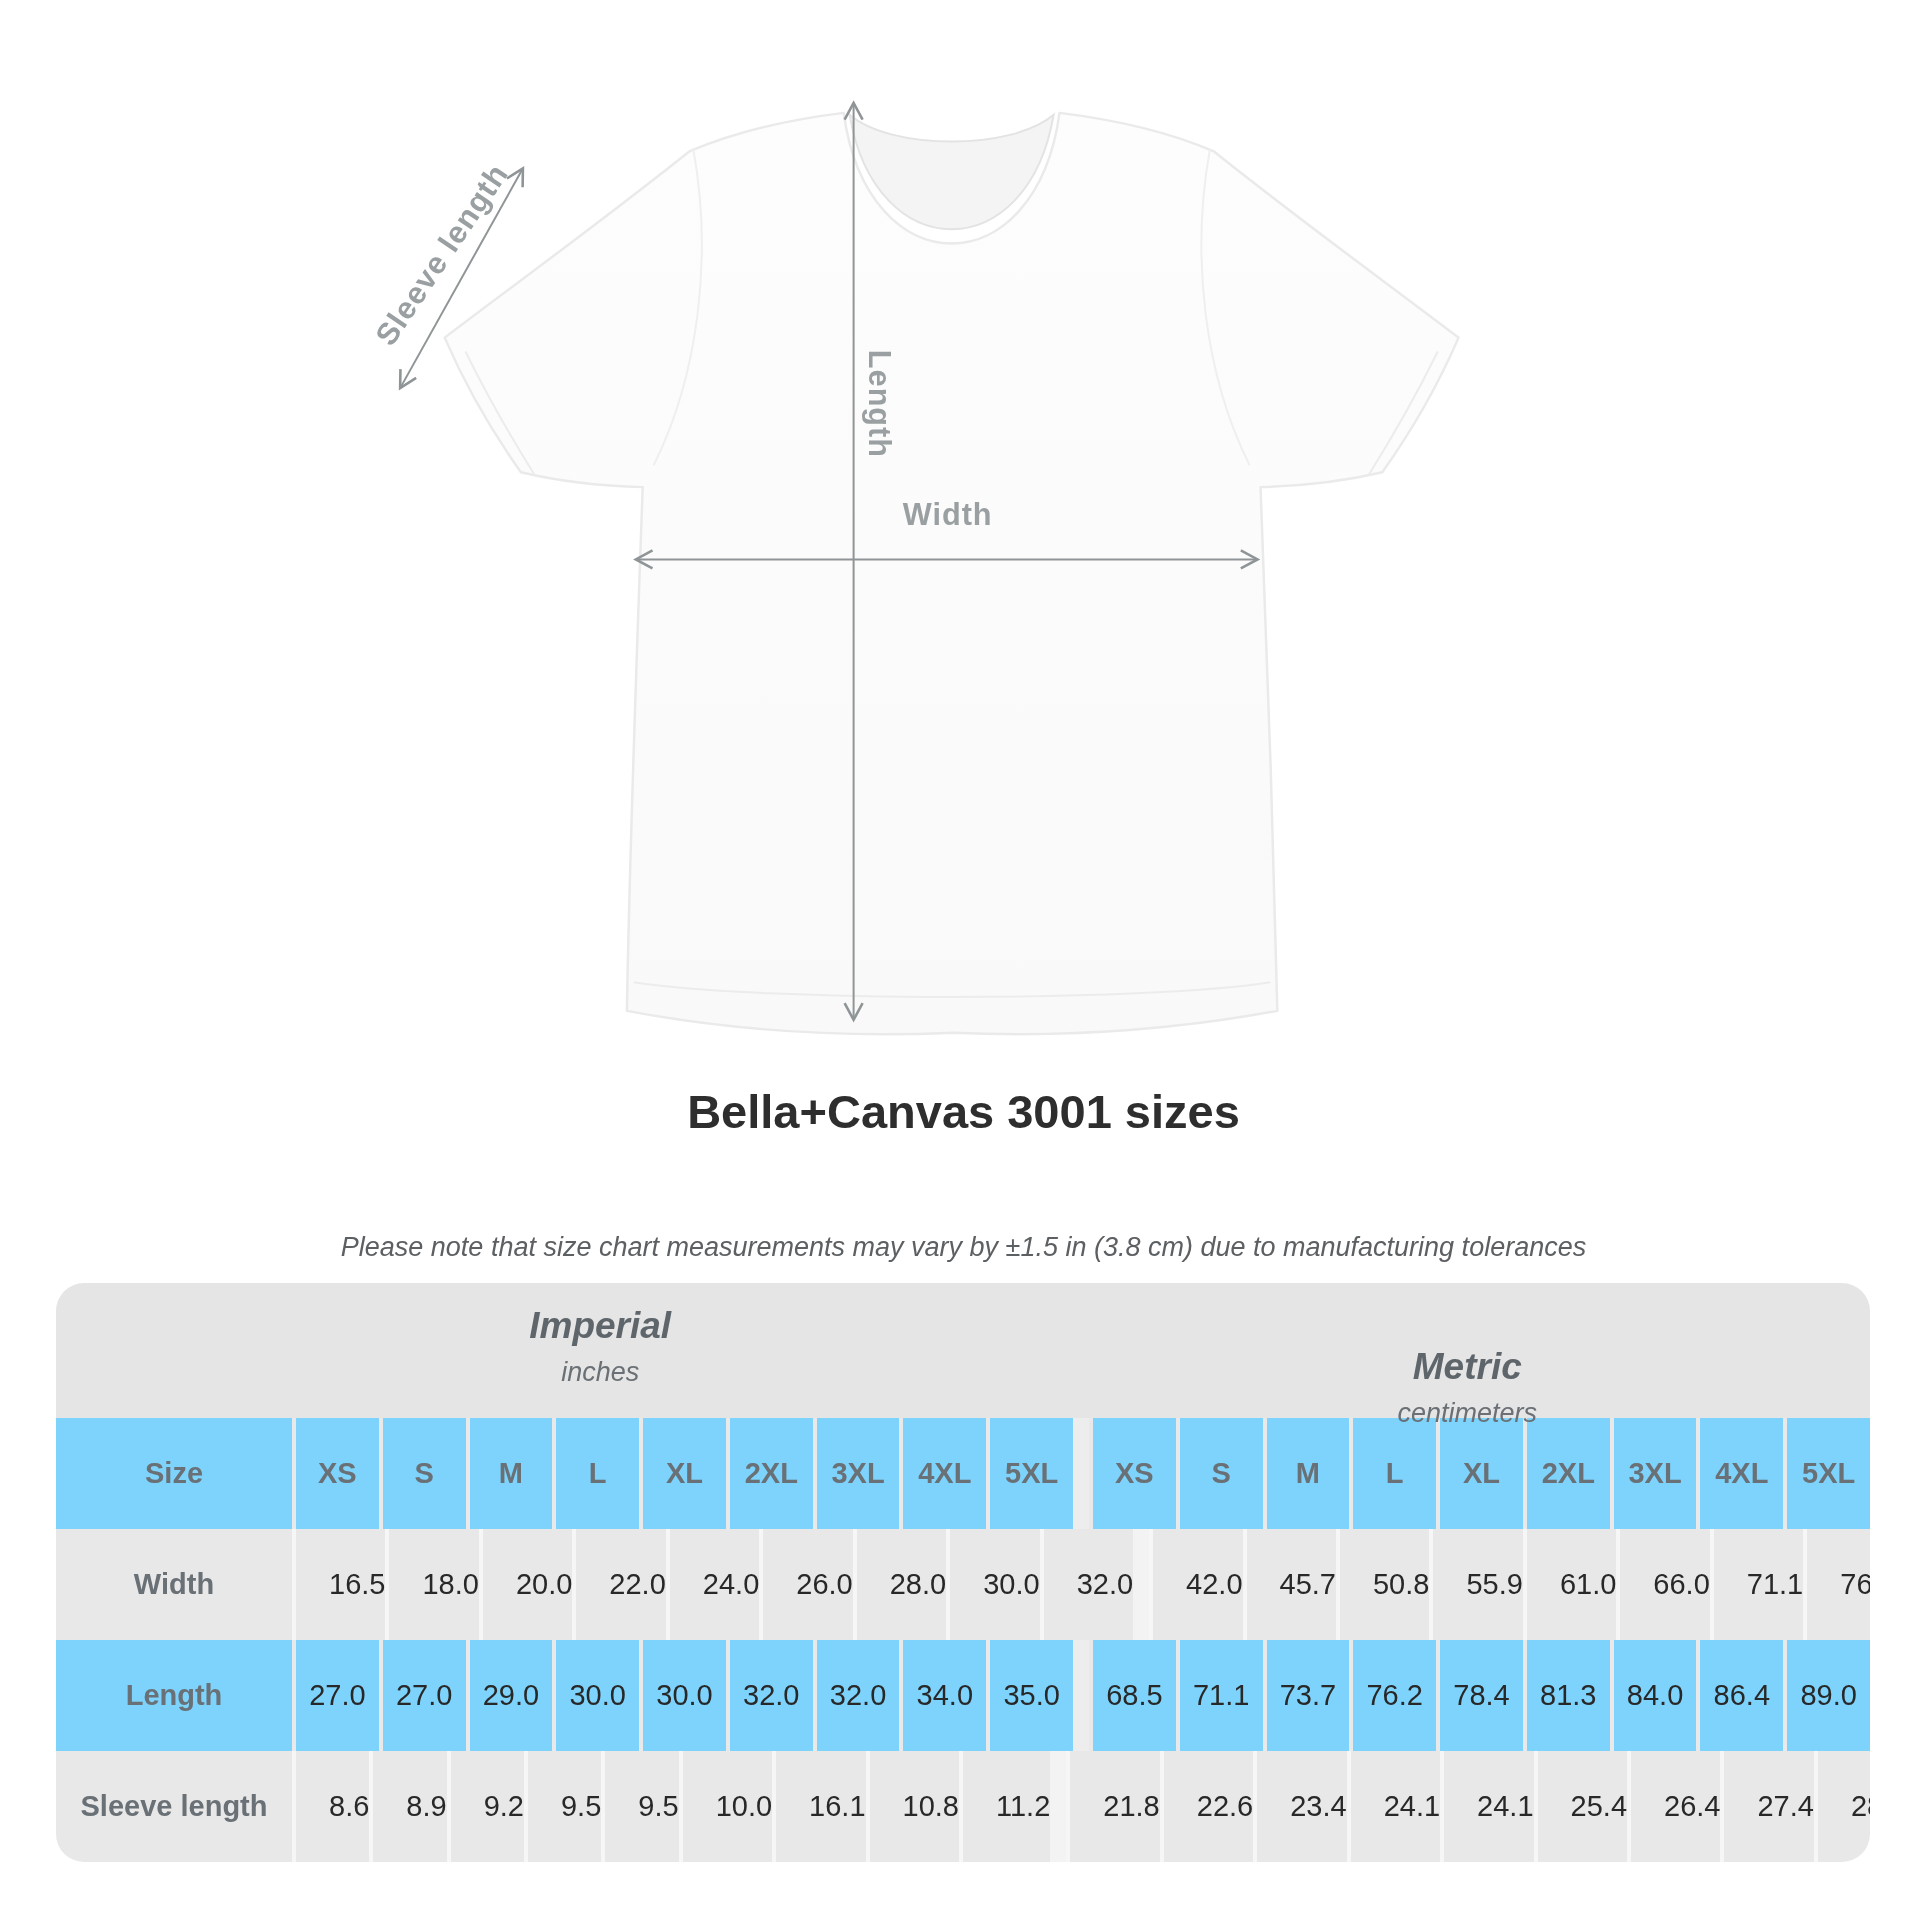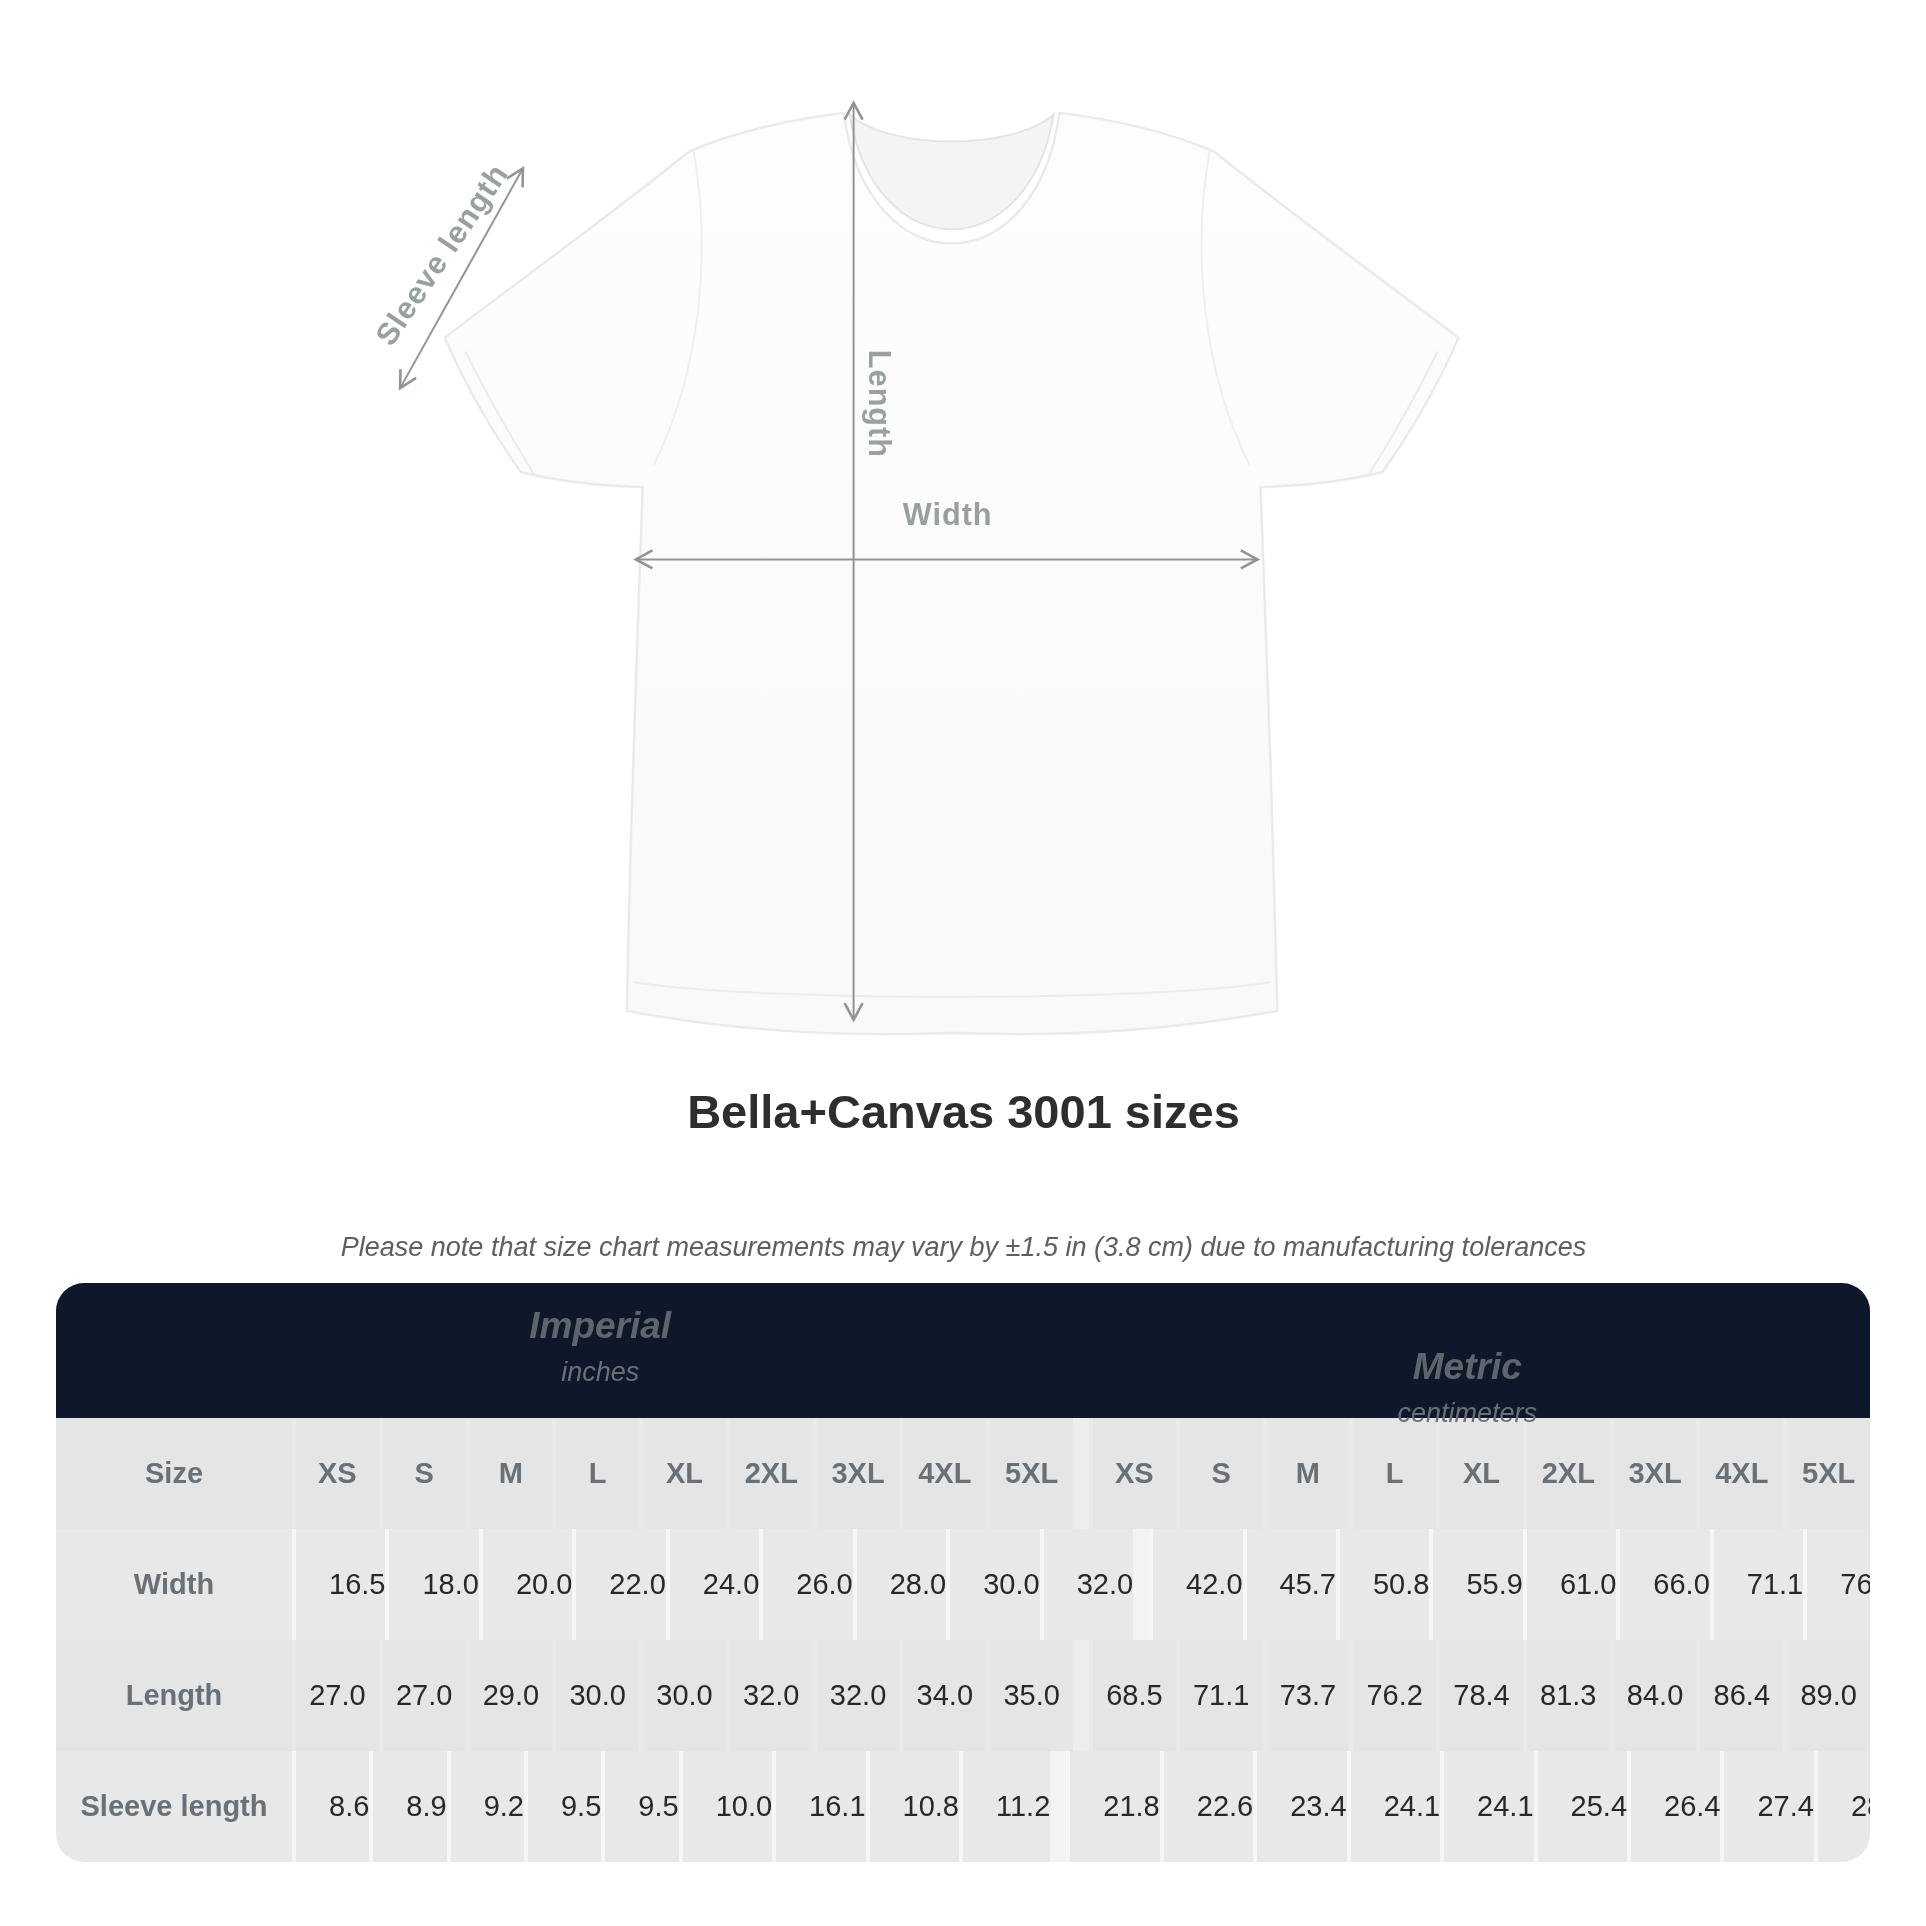--- a/index.html
+++ b/index.html
@@ -59,21 +59,21 @@
     position: absolute;
     left: 56px;
     top: 1283px;
     width: 1814px;
     border-radius: 28px;
     overflow: hidden;
   }
   .band {
     position: relative;
     height: 135px;
-    background: #0f172a;
+    background: #e5e5e5;
   }
   .unit-group {
     position: absolute;
     top: 22px;
     transform: translateX(-50%);
     text-align: center;
     color: #5f666b;
   }
   .unit-group .u-name {
     font-size: 37px;
@@ -87,21 +87,21 @@
     color: #6a7075;
     font-weight: normal;
   }
   .ug-imperial { left: 30%; }
   .ug-metric   { left: 77.8%; margin-top: 41px; }
 
   .trow {
     display: grid;
     grid-template-columns: 236px repeat(9, 1fr) 16px repeat(9, 1fr);
     height: 111px;
-    background: #e5e5e5;
+    background: #7dd3fc;
   }
   .trow.r-gray { background: #e8e8e8; }
   .cell {
     display: flex;
     align-items: center;
     justify-content: center;
     font-size: 29px;
     color: #282828;
   }
   .cell.c { border-left: 4px solid transparent; }

